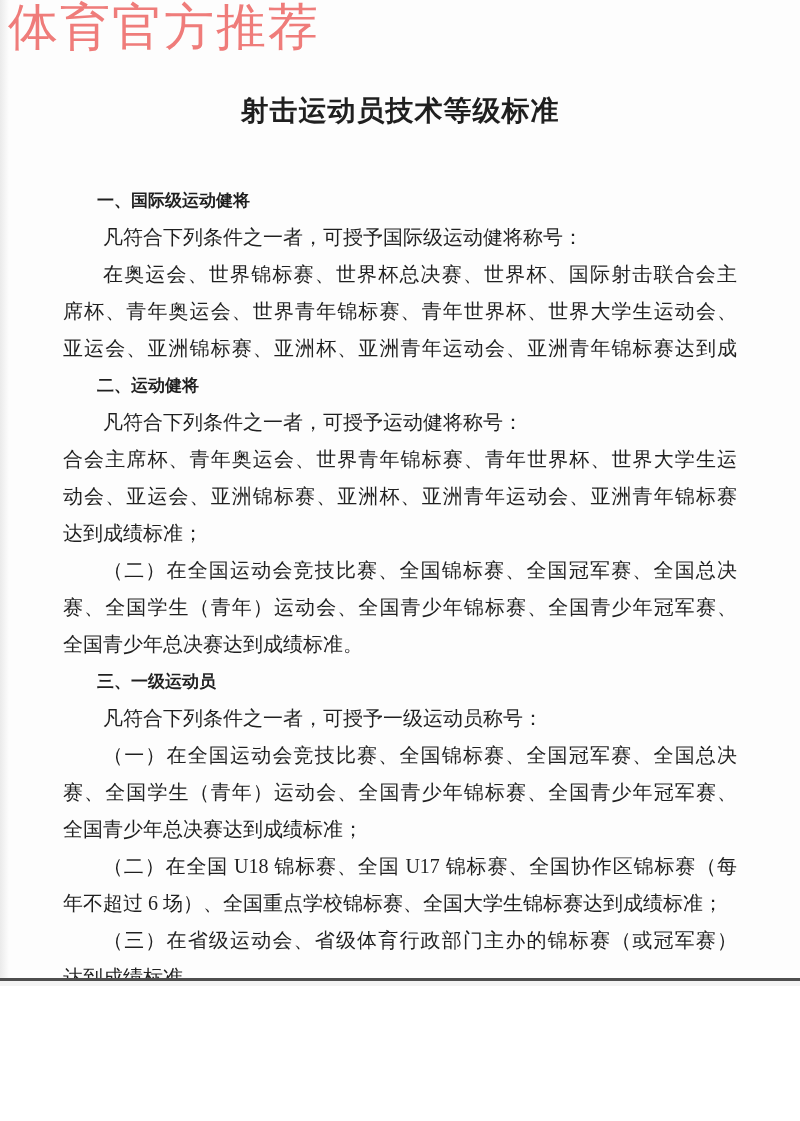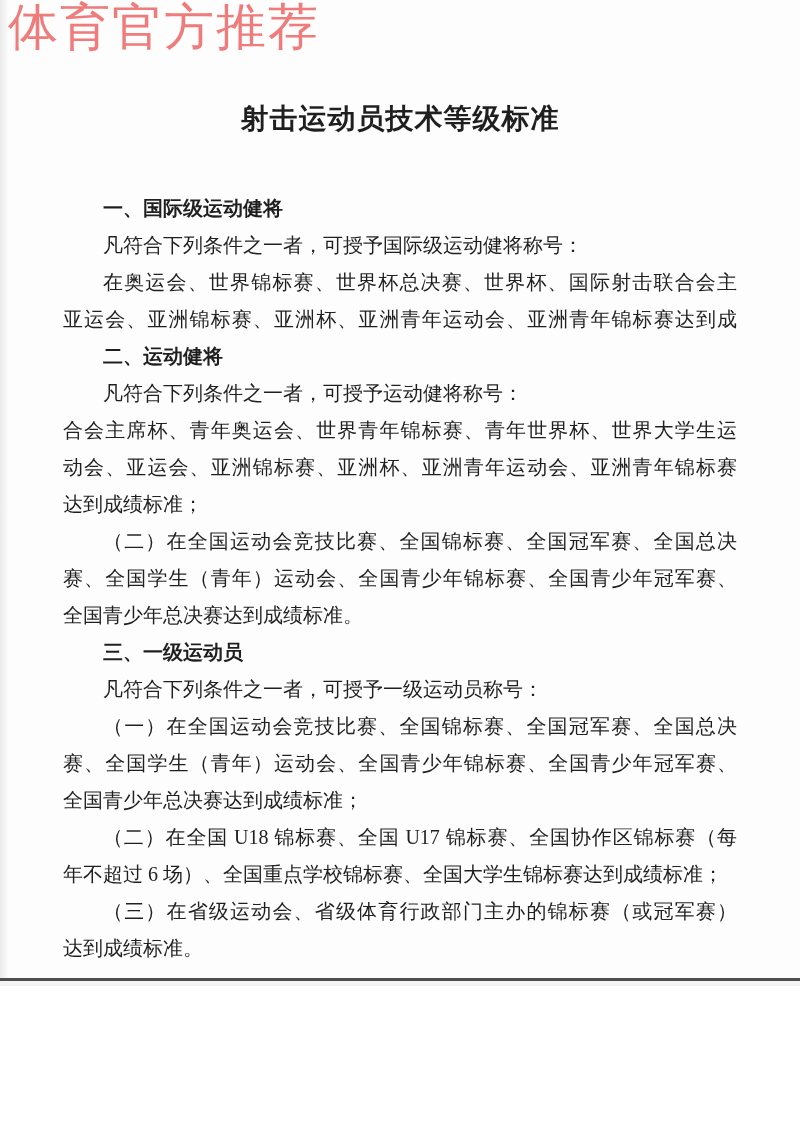--- a/index.html
+++ b/index.html
@@ -31,59 +31,60 @@
     top: 0px;
     left: 8px;
     font-size: 50px;
     line-height: 54px;
     letter-spacing: 2px;
     color: #ef7c7a;
     font-weight: normal;
     white-space: nowrap;
   }
   .title {
-    margin: 8px;
+    margin: 0;
     padding-top: 92px;
     text-align: center;
     font-size: 28px;
     font-weight: bold;
     letter-spacing: 1px;
   }
   .doc-body {
     margin: 52px 63px 0 63px;
     width: 674px;
     font-size: 20px;
     line-height: 37px;
   }
   .block { margin: 0; }
   .line { text-align: left; }
   .line.first { text-indent: 2em; }
   .line.fill { text-align: justify; text-align-last: justify; }
   .heading .line {
     font-family: "Liberation Sans", "DejaVu Sans", sans-serif;
     font-weight: bold;
-    font-size: 20px;
+    font-size: 17px;
   }
 </style>
 </head>
 <body>
 
 <div class="page" style="background: rgb(253, 253, 253); color: rgb(31, 31, 31);">
   <div class="left-edge"></div>
   <div class="watermark" style="color: rgb(239, 124, 122);">体育官方推荐</div>
   <h1 class="title">射击运动员技术等级标准</h1>
   <div class="doc-body">
       <div class="block heading">
         <div class="line first">一、国际级运动健将</div>
       </div>
       <div class="block para">
         <div class="line first">凡符合下列条件之一者，可授予国际级运动健将称号：</div>
       </div>
       <div class="block para">
         <div class="line first fill">在奥运会、世界锦标赛、世界杯总决赛、世界杯、国际射击联合会主</div>
+        <div class="line fill">席杯、青年奥运会、世界青年锦标赛、青年世界杯、世界大学生运动会、</div>
         <div class="line fill">亚运会、亚洲锦标赛、亚洲杯、亚洲青年运动会、亚洲青年锦标赛达到成</div>
       </div>
       <div class="block heading">
         <div class="line first">二、运动健将</div>
       </div>
       <div class="block para">
         <div class="line first">凡符合下列条件之一者，可授予运动健将称号：</div>
       </div>
       <div class="block para">
         <div class="line fill">合会主席杯、青年奥运会、世界青年锦标赛、青年世界杯、世界大学生运</div>

